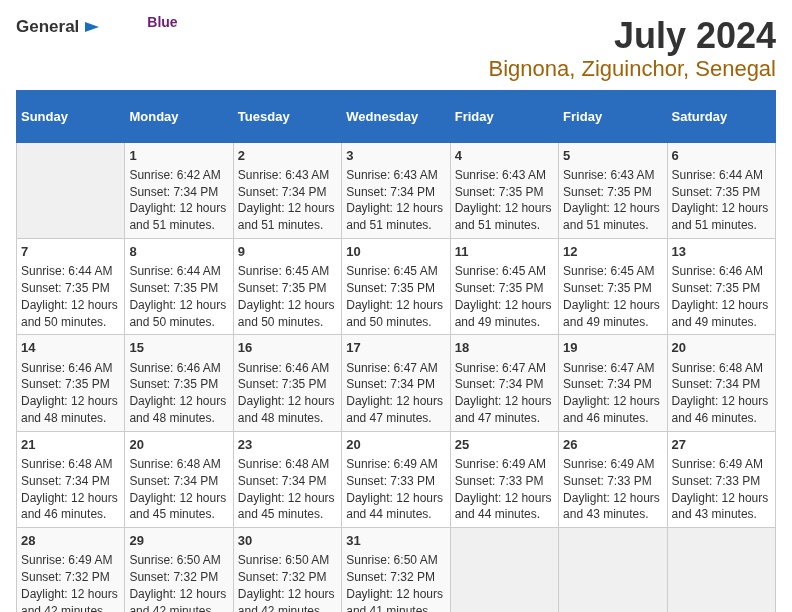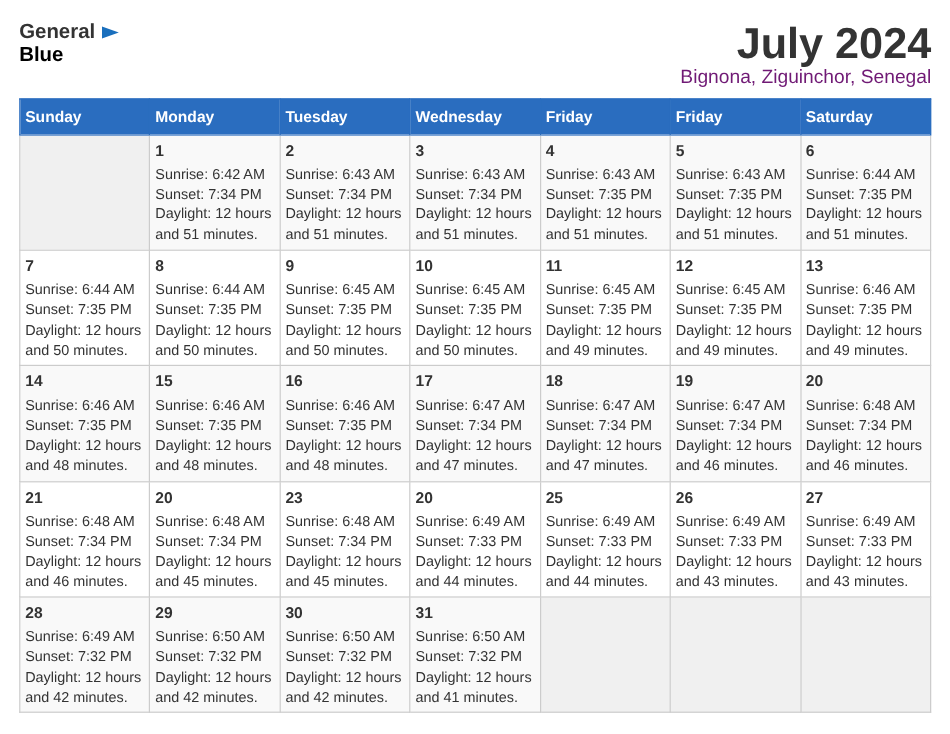--- a/index.html
+++ b/index.html
@@ -24,32 +24,32 @@
     .title-area {
       text-align: right;
     }
     .month-title {
       font-size: 36px;
       font-weight: bold;
       color: #333;
       line-height: 1.1;
     }
     .subtitle {
-      font-size: 16px;
-      color: #701a75;
+      font-size: 22px;
+      color: #a16207;
     }
     table {
       width: 100%;
       border-collapse: collapse;
       font-size: 11px;
     }
     thead tr th {
       background-color: #2a6dbf;
       color: white;
-      padding: 7px 4px;
+      padding: 18px 4px;
       text-align: left;
       font-size: 13px;
       font-weight: bold;
       border: 1px solid #2a6dbf;
     }
     tbody tr td {
       border: 1px solid #ccc;
       vertical-align: top;
       padding: 4px 4px;
       width: calc(100% / 7);
@@ -75,28 +75,28 @@
     }
     tbody tr td.empty {
       background-color: #f0f0f0;
     }
   </style>
 </head>
 <body>
 
 <div class="header-area">
   <div class="logo">
-  <div style="display:flex;flex-direction:column;line-height:1.15;">
+  <div style="display:flex;flex-direction:row;line-height:1.15;">
     <div style="display:flex;align-items:center;gap:2px;">
       <span style="font-size:17px;font-weight:bold;color:#333;">General</span>
       <svg width="22" height="22" viewBox="0 0 22 22">
         <polygon points="4,6 18,11 4,16" fill="#1a6fbd"></polygon>
       </svg>
     </div>
-    <span style="font-size:17px;font-weight:bold;color:#000000;margin-top:-2px;">Blue</span>
+    <span style="font-size:14px;font-weight:bold;color:#701a75;margin-top:-2px;margin-left:44px;">Blue</span>
   </div>
 </div>
   <div class="title-area">
     <div class="month-title">July 2024</div>
     <div class="subtitle">Bignona, Ziguinchor, Senegal</div>
   </div>
 </div>
 
 <table>
   <thead>

